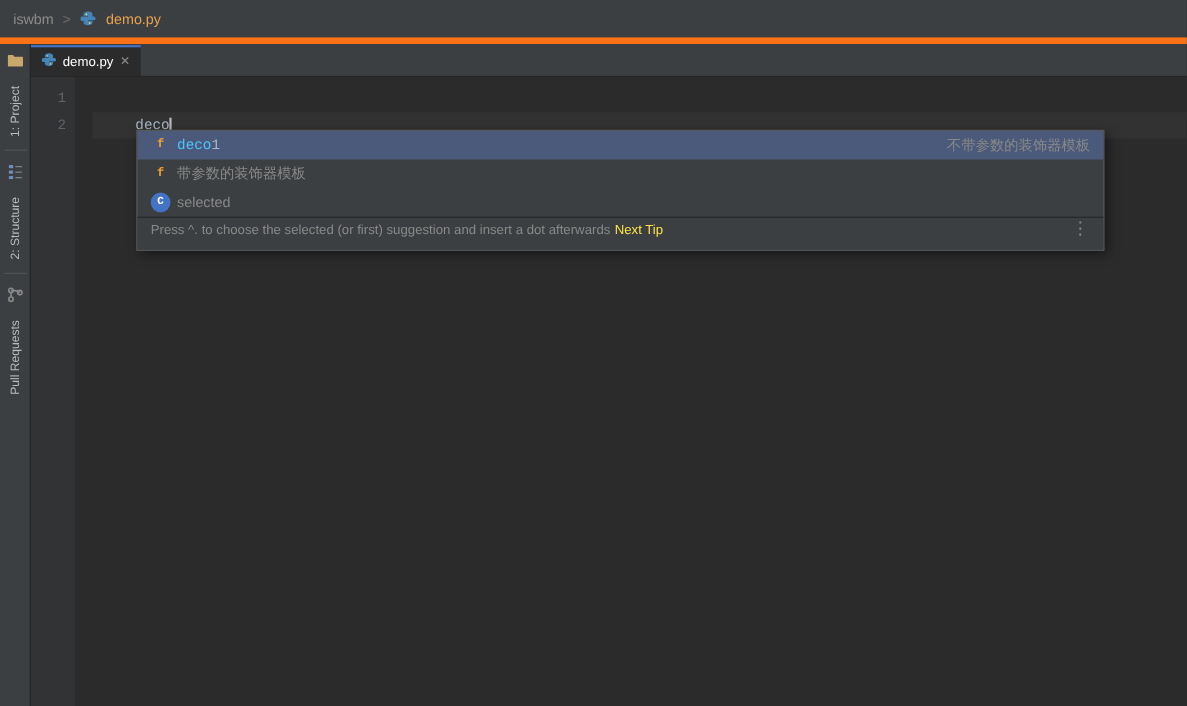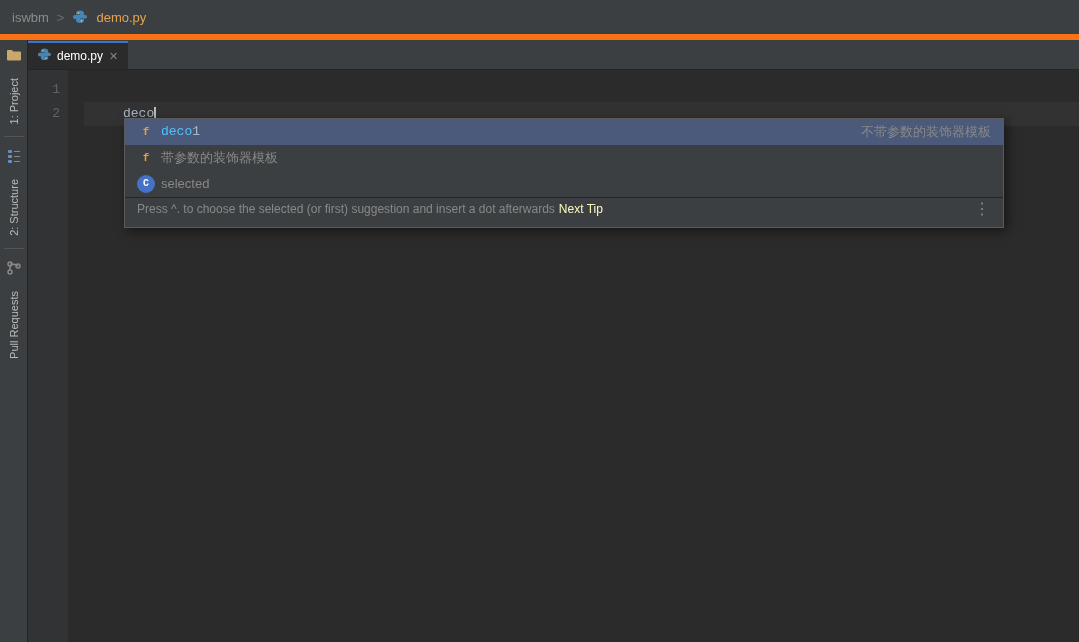--- a/index.html
+++ b/index.html
@@ -246,21 +246,21 @@
       background: #3c3f41;
       display: flex;
       align-items: flex-end;
       padding: 6px 12px;
       font-family: sans-serif;
       font-size: 12px;
       color: #888;
       border-top: 1px solid #252525;
     }
     .next-tip-link {
-      color: #fef9c3;
+      color: #fde047;
       cursor: pointer;
       margin-left: 4px;
     }
     .tip-more-btn {
       margin-left: auto;
       cursor: pointer;
       color: #888;
       font-size: 16px;
       letter-spacing: 1px;
     }

